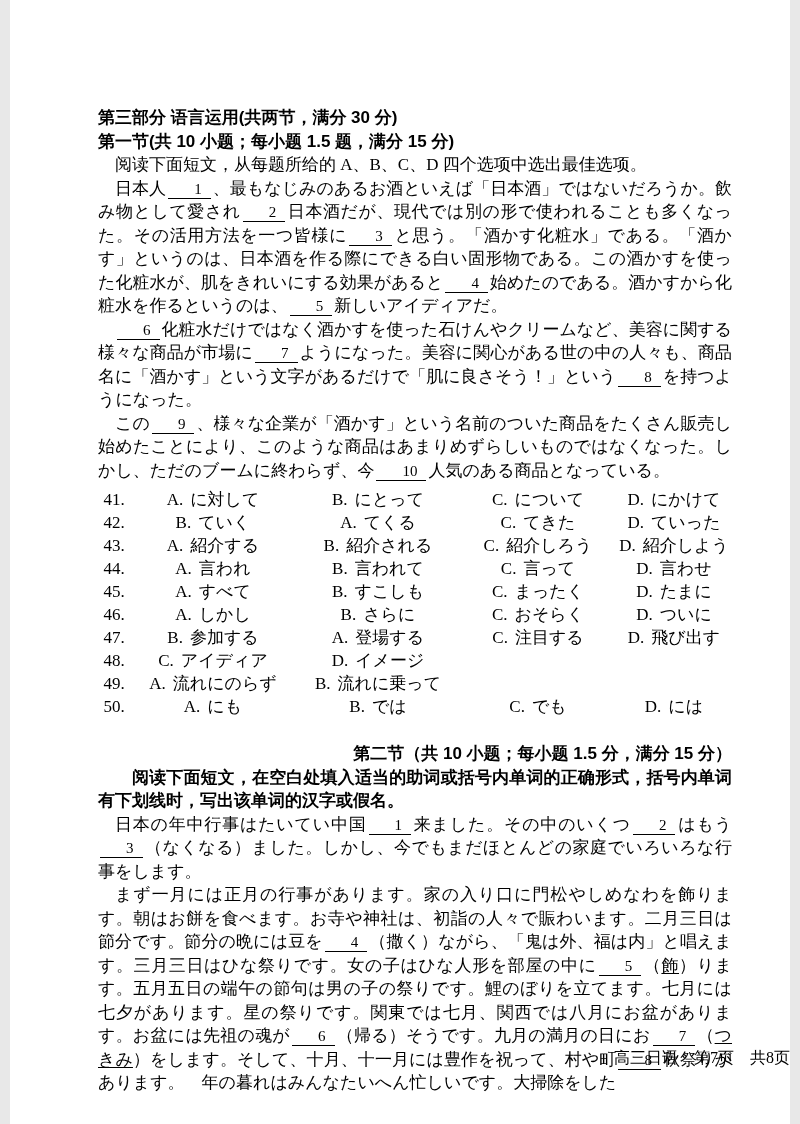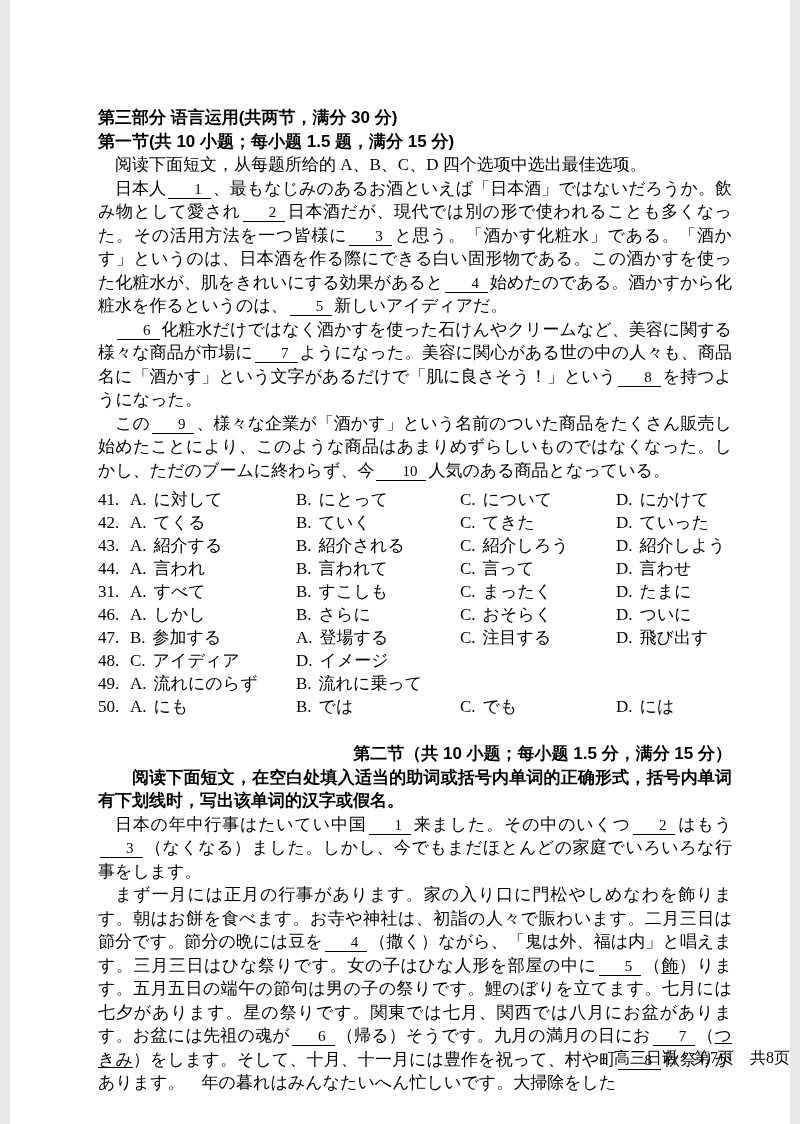--- a/index.html
+++ b/index.html
@@ -42,20 +42,21 @@
   }
   .ul{text-decoration:underline;text-underline-offset:2px;}
   .questions{
     margin-top:6px;
     font-family:"Liberation Serif","DejaVu Serif",serif;
     font-size:17px;line-height:23px;
   }
   .qrow{
     display:grid;
     grid-template-columns:32px 166px 164px 156px auto;
+    text-align:center;
   }
   .qopt .olabel{display:inline-block;margin-right:7px;}
   .sec2{margin-top:24px;text-align:right;}
   .footer{
     position:absolute;
     left:0;right:0;top:1048px;
     text-align:right;
     font-family:"Liberation Serif","DejaVu Serif",serif;
     font-size:16px;line-height:20px;
   }
@@ -77,41 +78,41 @@
     <div class="questions">
         <div class="qrow">
           <span class="qno">41.</span>
           <span class="qopt"><span class="olabel">A.</span>に対して</span>
           <span class="qopt"><span class="olabel">B.</span>にとって</span>
           <span class="qopt"><span class="olabel">C.</span>について</span>
           <span class="qopt"><span class="olabel">D.</span>にかけて</span>
         </div>
         <div class="qrow">
           <span class="qno">42.</span>
+          <span class="qopt"><span class="olabel">B.</span>ていく</span>
           <span class="qopt"><span class="olabel">A.</span>てくる</span>
-          <span class="qopt"><span class="olabel">B.</span>ていく</span>
           <span class="qopt"><span class="olabel">C.</span>てきた</span>
           <span class="qopt"><span class="olabel">D.</span>ていった</span>
         </div>
         <div class="qrow">
           <span class="qno">43.</span>
           <span class="qopt"><span class="olabel">A.</span>紹介する</span>
           <span class="qopt"><span class="olabel">B.</span>紹介される</span>
           <span class="qopt"><span class="olabel">C.</span>紹介しろう</span>
           <span class="qopt"><span class="olabel">D.</span>紹介しよう</span>
         </div>
         <div class="qrow">
           <span class="qno">44.</span>
           <span class="qopt"><span class="olabel">A.</span>言われ</span>
           <span class="qopt"><span class="olabel">B.</span>言われて</span>
           <span class="qopt"><span class="olabel">C.</span>言って</span>
           <span class="qopt"><span class="olabel">D.</span>言わせ</span>
         </div>
         <div class="qrow">
-          <span class="qno">31.</span>
+          <span class="qno">45.</span>
           <span class="qopt"><span class="olabel">A.</span>すべて</span>
           <span class="qopt"><span class="olabel">B.</span>すこしも</span>
           <span class="qopt"><span class="olabel">C.</span>まったく</span>
           <span class="qopt"><span class="olabel">D.</span>たまに</span>
         </div>
         <div class="qrow">
           <span class="qno">46.</span>
           <span class="qopt"><span class="olabel">A.</span>しかし</span>
           <span class="qopt"><span class="olabel">B.</span>さらに</span>
           <span class="qopt"><span class="olabel">C.</span>おそらく</span>

